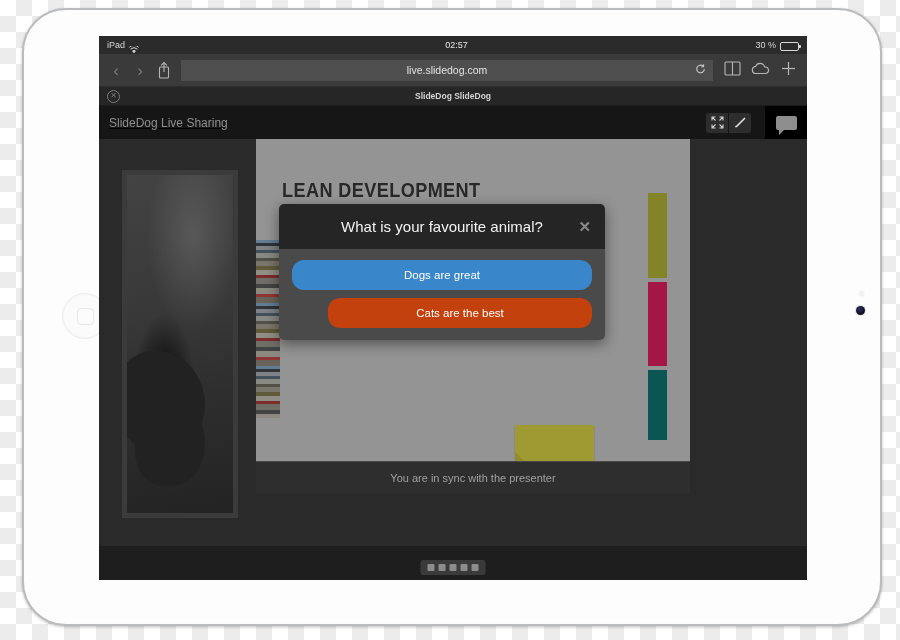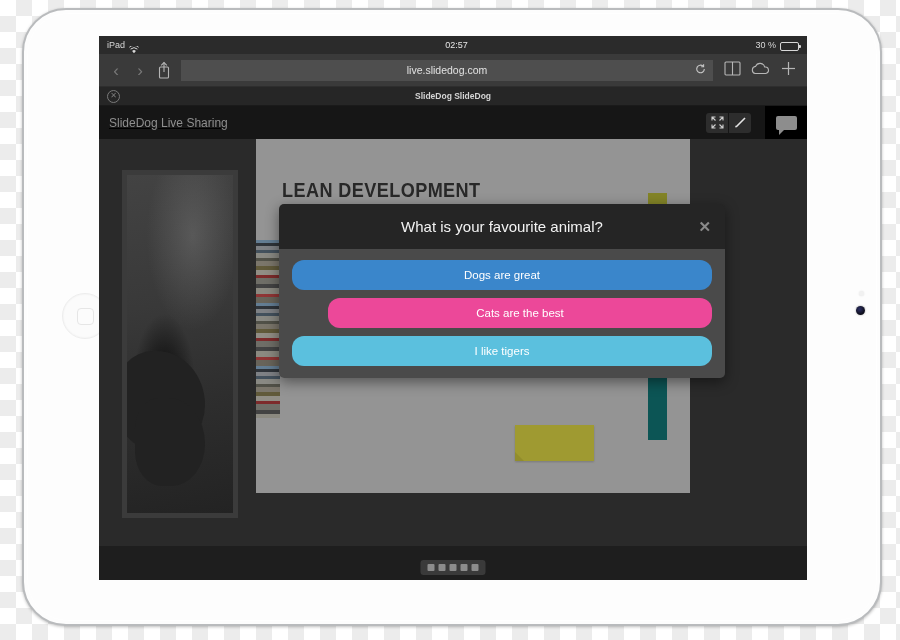--- a/index.html
+++ b/index.html
@@ -308,21 +308,21 @@
     align-items: center;
     justify-content: center;
     border-top: 1px solid #4a4a4a;
   }
 
   
   #poll-dialog {
     position: absolute;
     left: 180px;
     top: 65px;
-    width: 446px;
+    width: 326px;
     border-radius: 5px;
     overflow: hidden;
     box-shadow: 0 4px 14px rgba(0,0,0,0.45);
     z-index: 20;
   }
   #poll-header {
     background: #252525;
     height: 45px;
     position: relative;
     display: flex;
@@ -488,35 +488,35 @@
       <div id="main-slide">
         <div id="bookshelf"></div>
         <div id="slide-title">LEAN DEVELOPMENT</div>
         <div class="cbar" id="cbar-olive" style="background: rgb(147, 149, 43);"></div>
         <div class="cbar" id="cbar-crimson" style="background: rgb(184, 24, 78);"></div>
         <div class="cbar" id="cbar-teal" style="background: rgb(12, 95, 95);"></div>
         <div id="sticky-note" style="background: rgb(179, 173, 54);"></div>
         <div id="slide-shade"></div>
       </div>
 
+      <div id="sync-bar">
+        <span>You are in sync with the presenter</span>
+      </div>
 
       <div id="poll-dialog">
         <div id="poll-header">
           <span id="poll-question">What is your favourite animal?</span>
           <span id="poll-close">✕</span>
         </div>
         <div id="poll-body">
           <div class="poll-option" style="background: rgb(58, 134, 203);">
             <span>Dogs are great</span>
           </div>
-          <div class="poll-option" style="background: #ec4899; margin-left: 36px;">
+          <div class="poll-option" style="background: #c2410c; margin-left: 36px;">
             <span>Cats are the best</span>
-          </div>
-          <div class="poll-option" style="background: rgb(91, 192, 222);">
-            <span>I like tigers</span>
           </div>
         </div>
       </div>
 
       <div id="footer-strip"></div>
       <div id="page-indicator">
           <span class="page-dot"></span>
           <span class="page-dot"></span>
           <span class="page-dot"></span>
           <span class="page-dot"></span>

